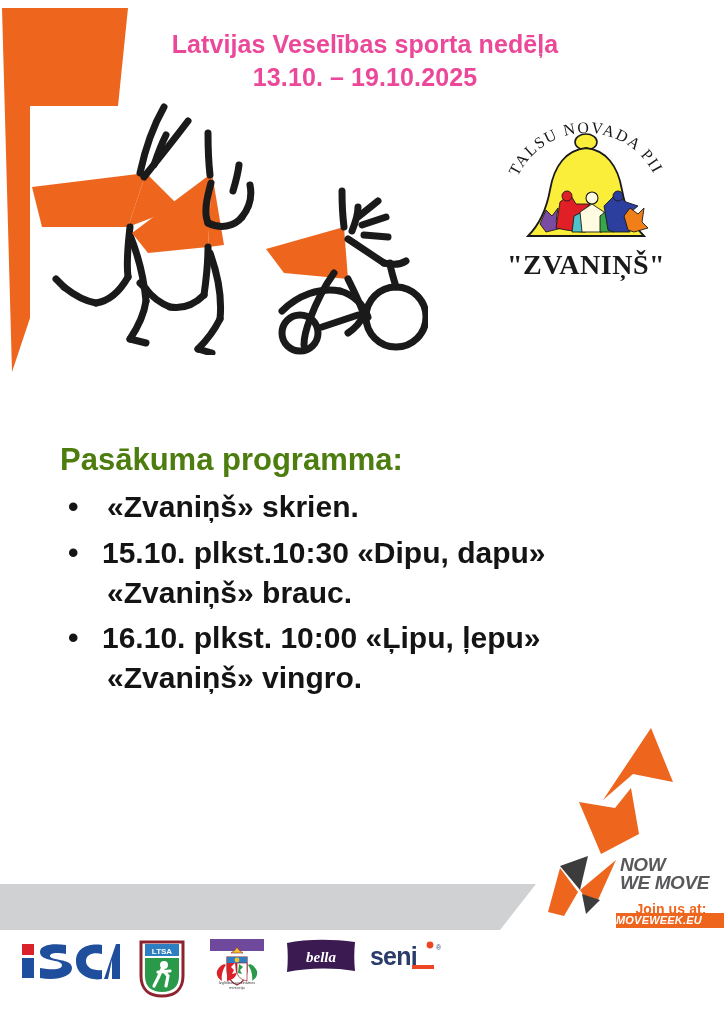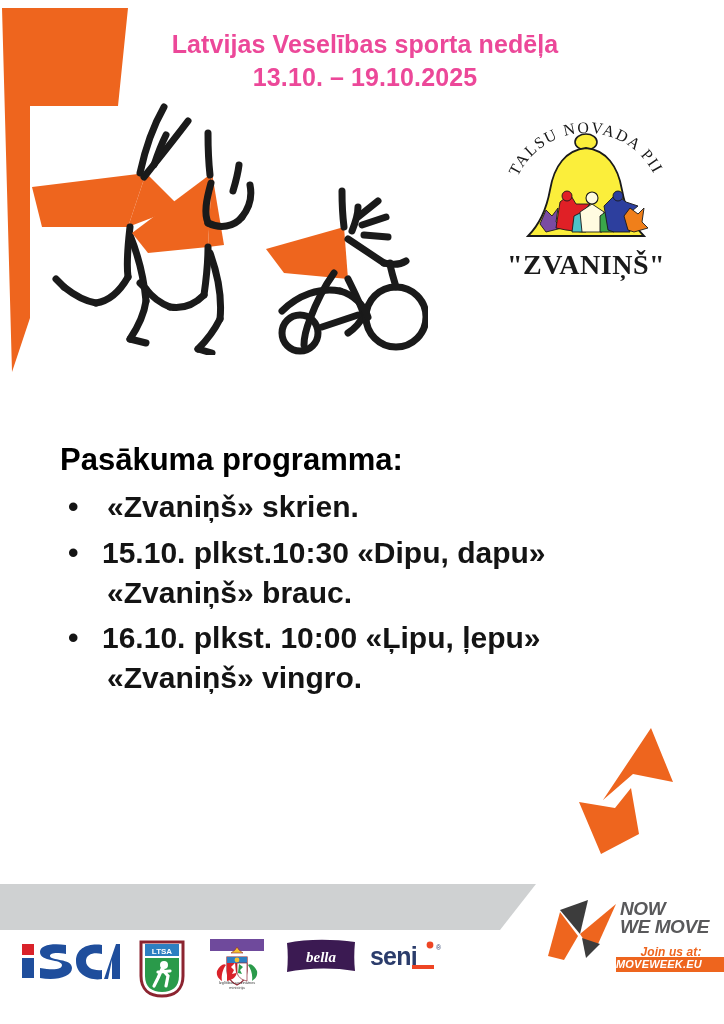--- a/index.html
+++ b/index.html
@@ -68,21 +68,21 @@
   .programme {
     position: absolute;
     left: 60px;
     top: 443px;
     width: 610px;
     z-index: 5;
   }
   .prog-heading {
     font-size: 31px;
     font-weight: bold;
-    color: #000000;
+    color: #4d7c0f;
     margin: 0 0 9px 0;
     line-height: 1.12;
   }
   .prog-list {
     list-style: none;
     margin: 0;
     padding: 0;
   }
   .prog-item {
     position: relative;
@@ -121,21 +121,21 @@
     left: 0;
     top: 884px;
     width: 560px;
     height: 46px;
   }
 
   
   .nwm-logo {
     position: absolute;
     left: 546px;
-    top: 892px;
+    top: 848px;
     width: 178px;
     height: 88px;
   }
   .nwm-mark {
     position: absolute;
     left: 0;
     top: 6px;
     width: 72px;
     height: 62px;
   }
@@ -152,23 +152,22 @@
     color: #59595b;
     line-height: 0.97;
     letter-spacing: -0.4px;
   }
   .nwm-join {
     position: absolute;
     left: 72px;
     top: 53px;
     width: 106px;
     text-align: center;
-    font-size: 12px;
-    font-weight: bold;
-    font-style: italic;
+    font-size: 14px;
+    font-weight: bold;
     color: #ee651e;
     letter-spacing: 0.1px;
   }
   .nwm-url {
     position: absolute;
     left: 70px;
     top: 65px;
     width: 108px;
     background: #ee651e;
     color: #ffffff;

